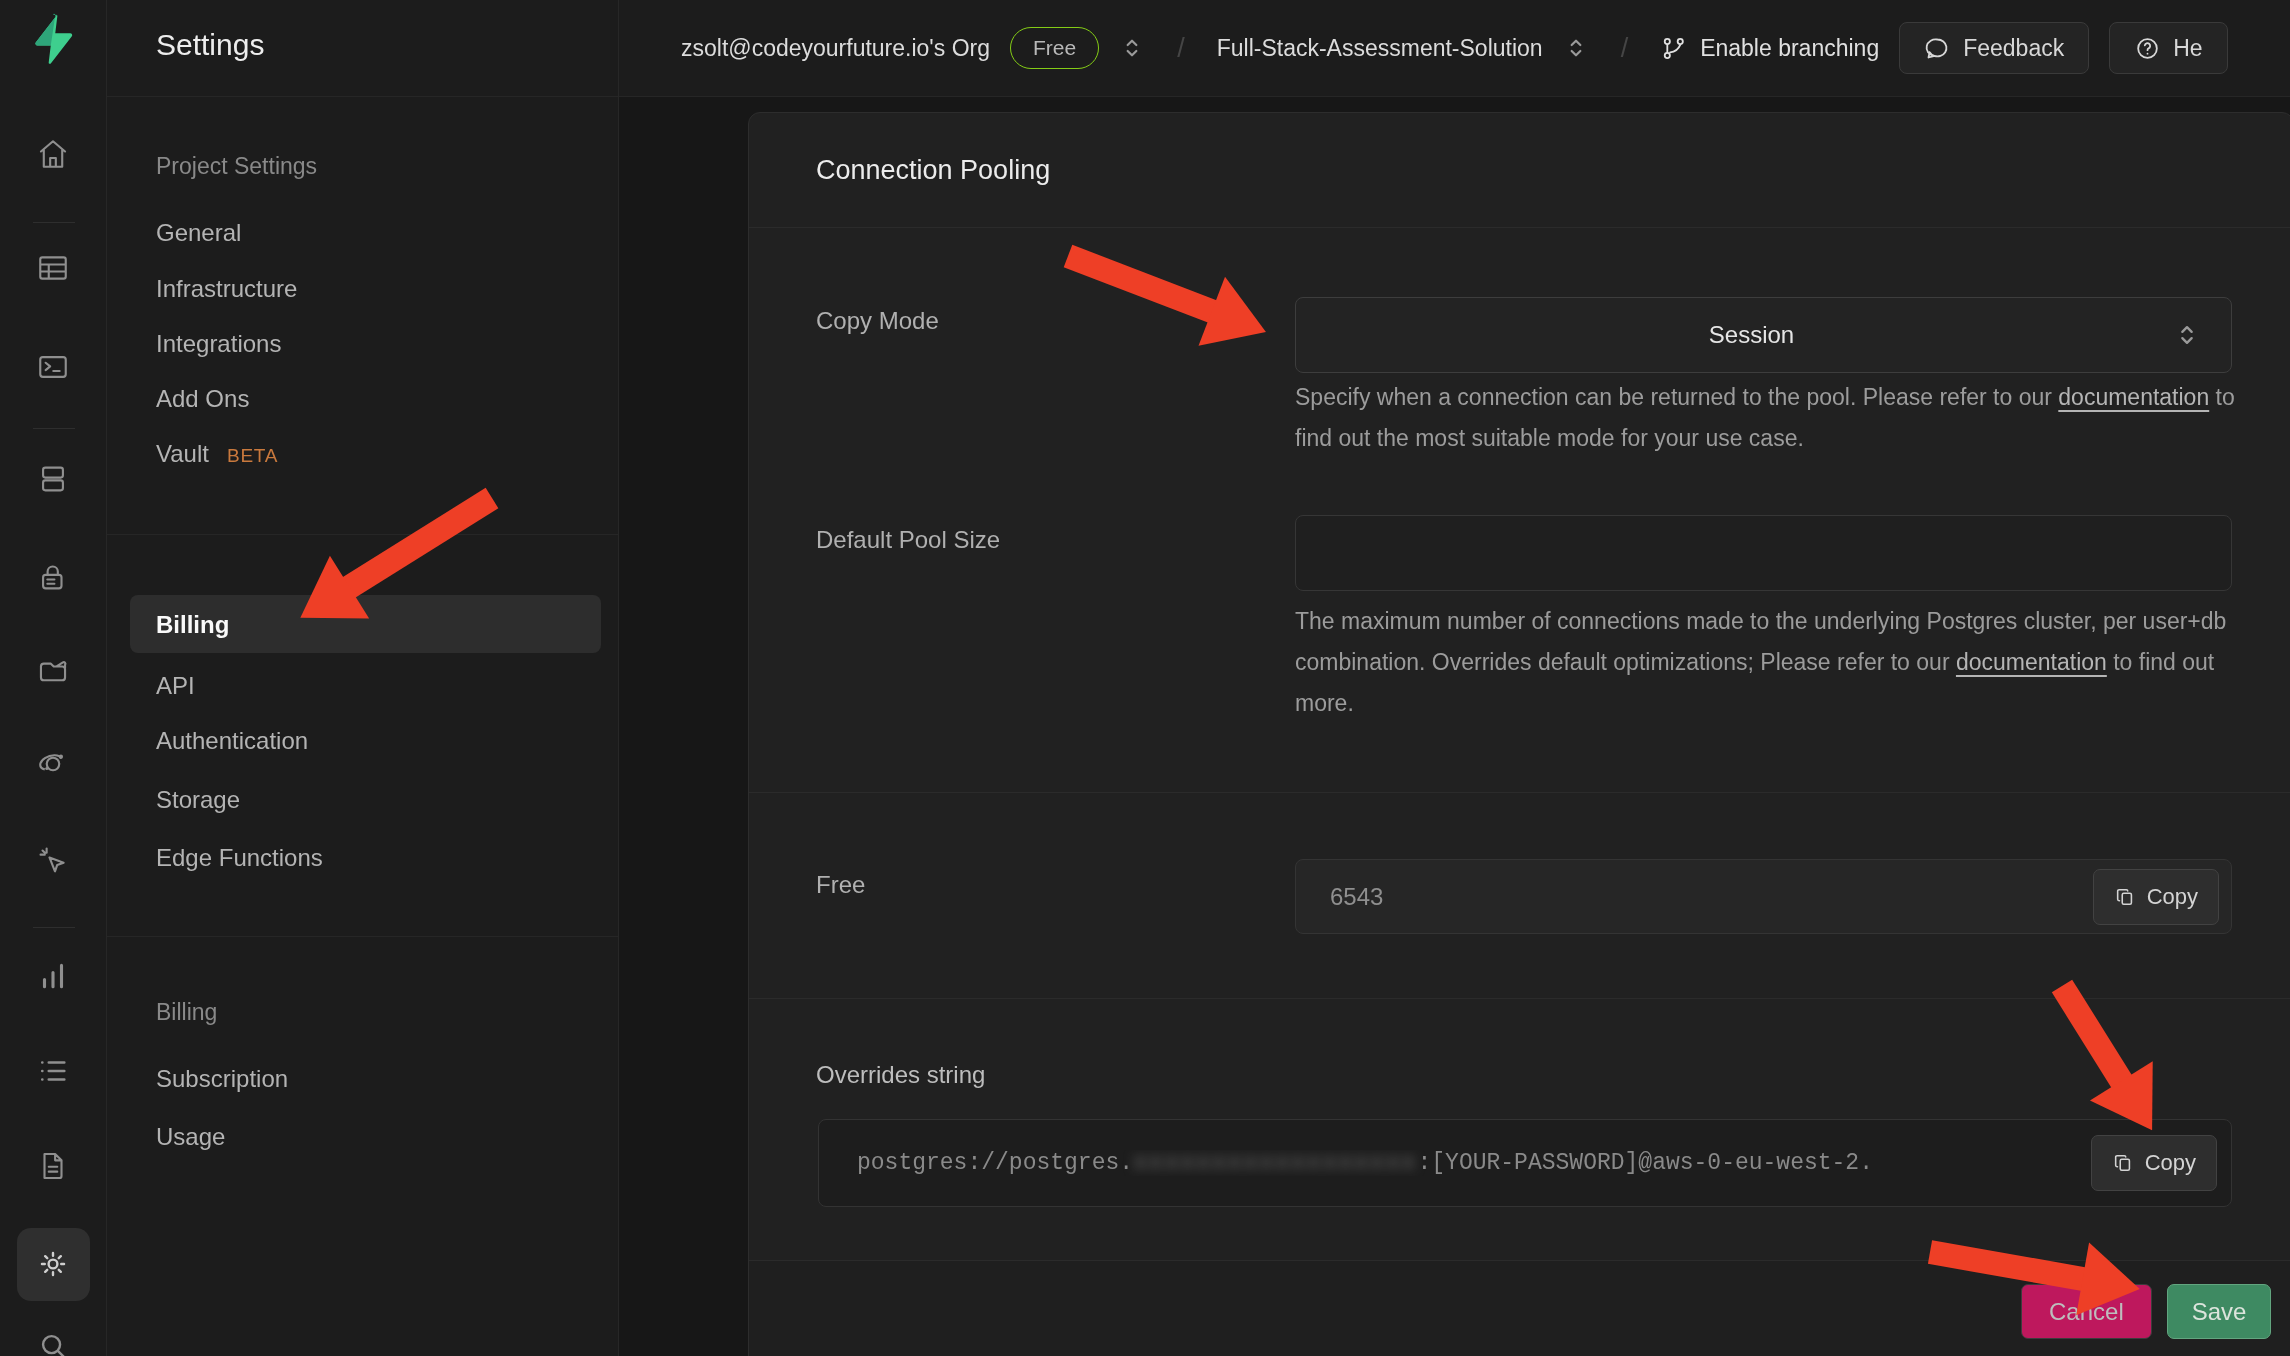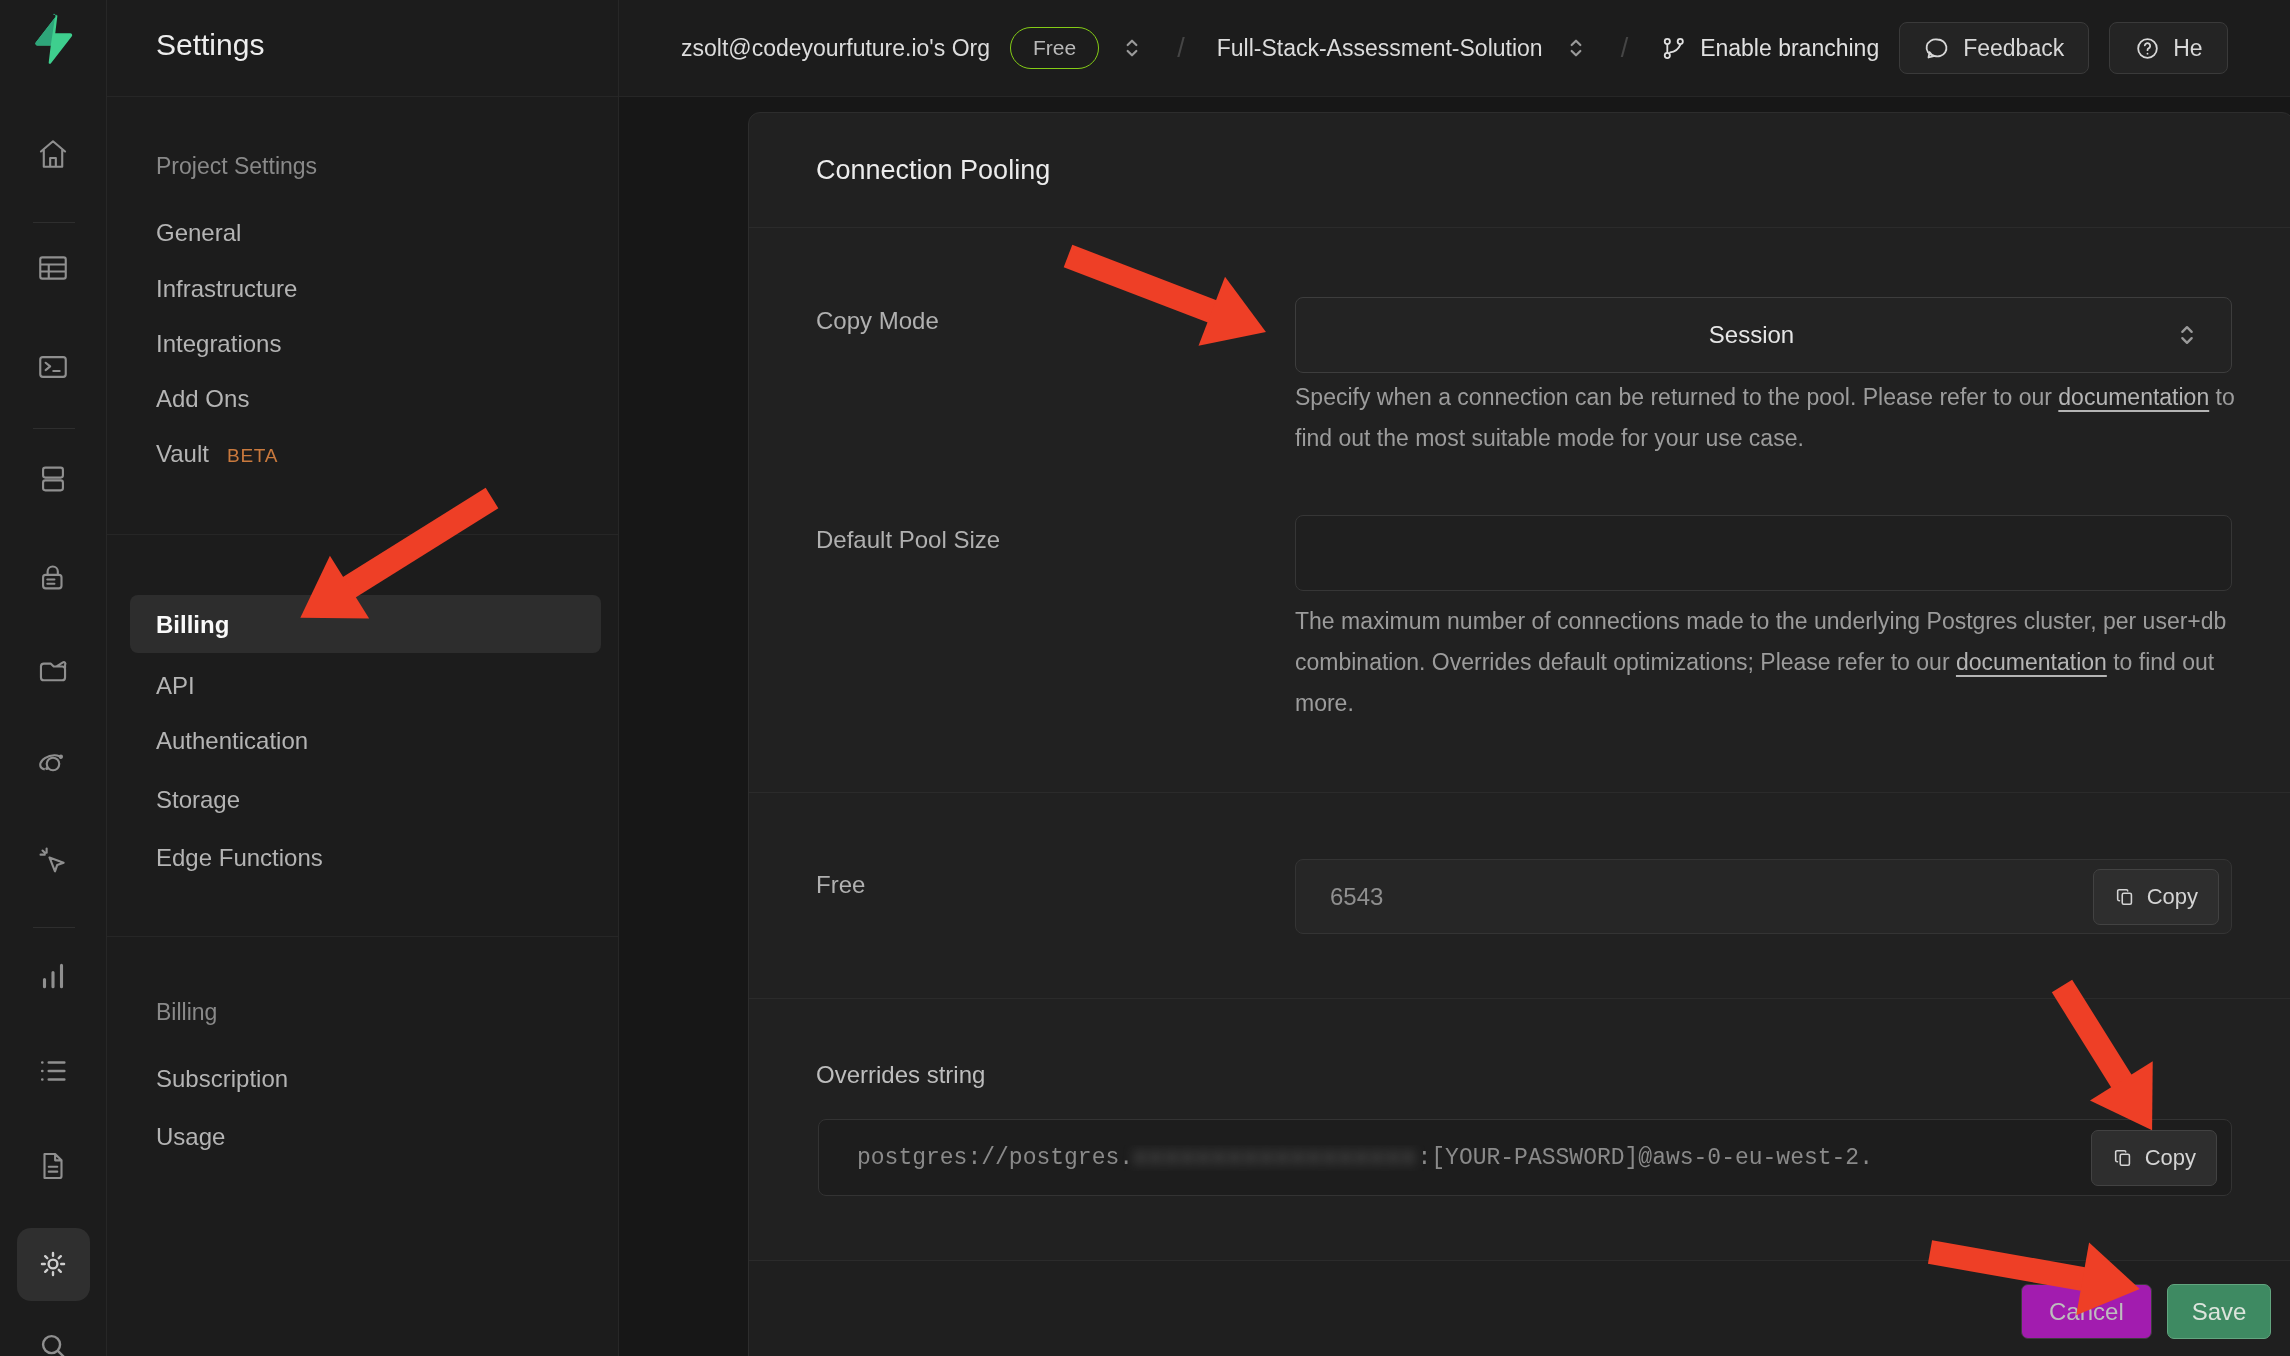--- a/index.html
+++ b/index.html
@@ -61,30 +61,30 @@
         border:1px solid #363636; border-radius:8px; padding:0 34px; font-size:24px;
         color:#e8e8e8; font-family:"Liberation Sans",sans-serif; outline:none; }
   .desc { position:absolute; left:546px; width:945px; font-size:23px; line-height:41px; color:#9c9c9c; }
   .desc a { color:#b5b5b5; text-decoration:underline; text-underline-offset:5px; cursor:pointer; }
   .ro-input { position:absolute; left:546px; width:937px; height:75px; background:#262626;
         border:1px solid #343434; border-radius:8px; display:flex; align-items:center; padding:0 12px 0 34px; }
   .ro-input .val { font-size:24px; color:#8f8f8f; flex:1; }
   .copy-btn { display:flex; align-items:center; gap:11px; background:#2e2e2e; border:1px solid #424242;
         border-radius:7px; height:56px; padding:0 20px; font-size:22px; color:#d4d4d4; cursor:pointer; }
   .copy-btn svg { width:22px; height:22px; }
-  .conn-input { position:absolute; left:69px; width:1414px; height:77px; background:#1d1d1d;
+  .conn-input { position:absolute; left:69px; width:1414px; height:88px; background:#1d1d1d;
         border:1px solid #333333; border-radius:8px; display:flex; align-items:center;
         padding:0 14px 0 38px; overflow:hidden; }
   .conn-text { flex:1; font-family:"Liberation Mono","DejaVu Sans Mono",monospace; font-size:23px;
         color:#8a8a8a; white-space:nowrap; overflow:hidden; }
   .redacted { display:inline-block; filter:blur(6px); color:#787878; letter-spacing:2px; }
   .footer-bg { position:absolute; left:0; top:1147px; width:100%; bottom:0; background:#1f1f1f;
         border-top:1px solid #2b2b2b; }
   .footer-btns { position:absolute; top:1171px; left:1272px; display:flex; gap:15px; }
-  .btn-cancel { height:55px; padding:0 27px; background:#a21caf; border:1px solid #3c3c3c;
+  .btn-cancel { height:55px; padding:0 27px; background:#be185d; border:1px solid #3c3c3c;
         border-radius:7px; font-size:24px; color:#bdbdbd; display:flex; align-items:center; cursor:pointer; }
   .btn-save { height:55px; padding:0 24px; background:#3e8a62; border:1px solid #62a57f;
         border-radius:7px; font-size:24px; color:#dce4dc; display:flex; align-items:center; cursor:pointer; }
   
   .arrow { position:absolute; pointer-events:none; z-index:60; transform-origin:0 50%; }
   .arrow .shaft { position:absolute; left:0; top:-12px; height:24px; background:#ee3f26; }
   .arrow .head { position:absolute; top:-37px; width:0; height:0;
         border-top:37px solid transparent; border-bottom:37px solid transparent;
         border-left:58px solid #ee3f26; }
 </style>

